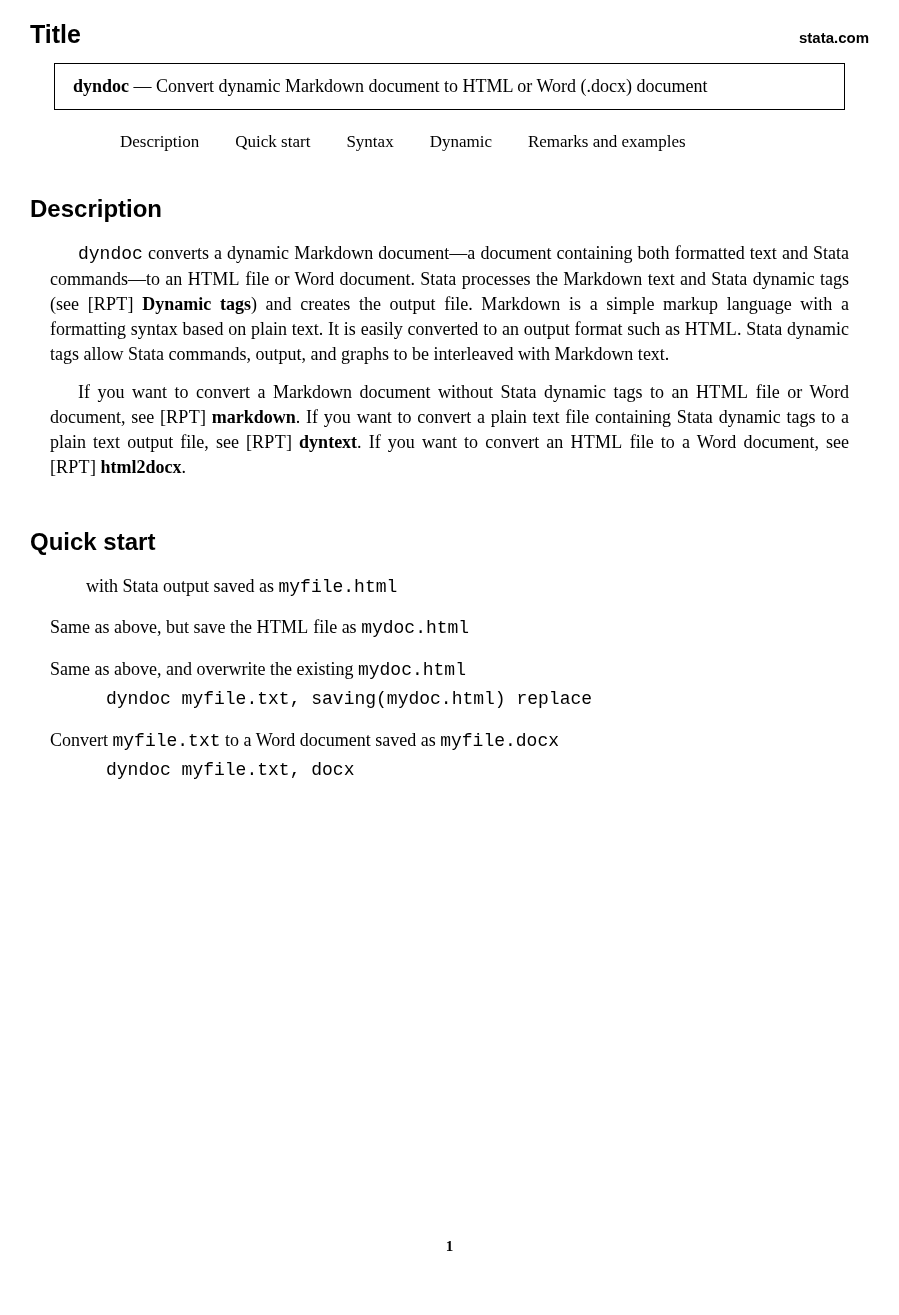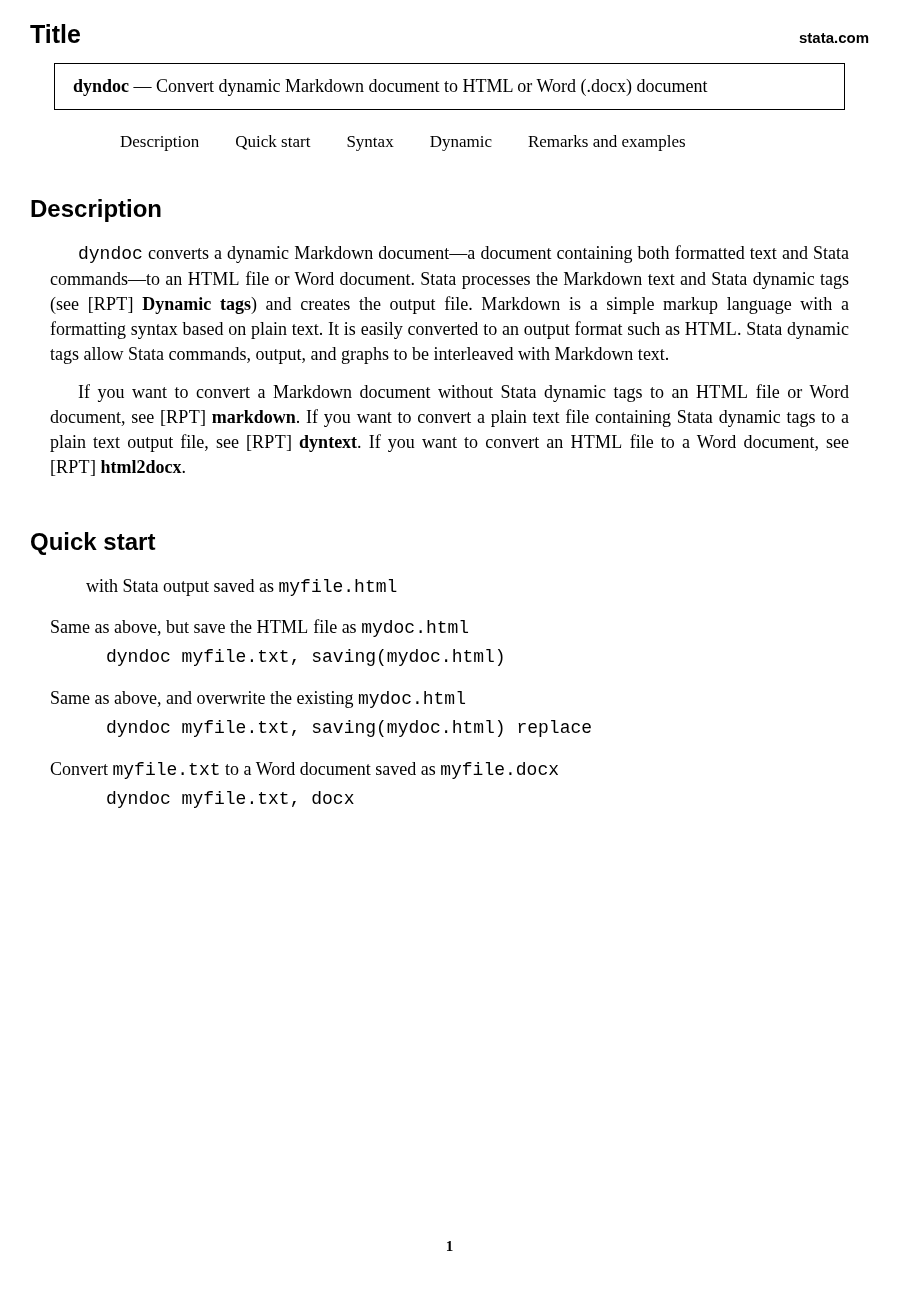--- a/index.html
+++ b/index.html
@@ -138,21 +138,20 @@
 <div class="qs-item">
   <div class="qs-desc-cont">
     <span>with Stata output saved as </span><span class="tt">myfile.html</span>
   </div>
 </div>
 
 <div class="qs-item">
   <div class="qs-desc">
     <span>Same as above, but save the </span><span class="sc">HTML</span><span> file as </span><span class="tt">mydoc.html</span>
   </div>
-  <div class="qs-cmd">dyndoc myfile.txt, saving(mydoc.html)</div>
 </div>
 
 <div class="qs-item">
   <div class="qs-desc">
     <span>Same as above, and overwrite the existing </span><span class="tt">mydoc.html</span>
   </div>
   <div class="qs-cmd">dyndoc myfile.txt, saving(mydoc.html) replace</div>
 </div>
 
 <div class="qs-item">

